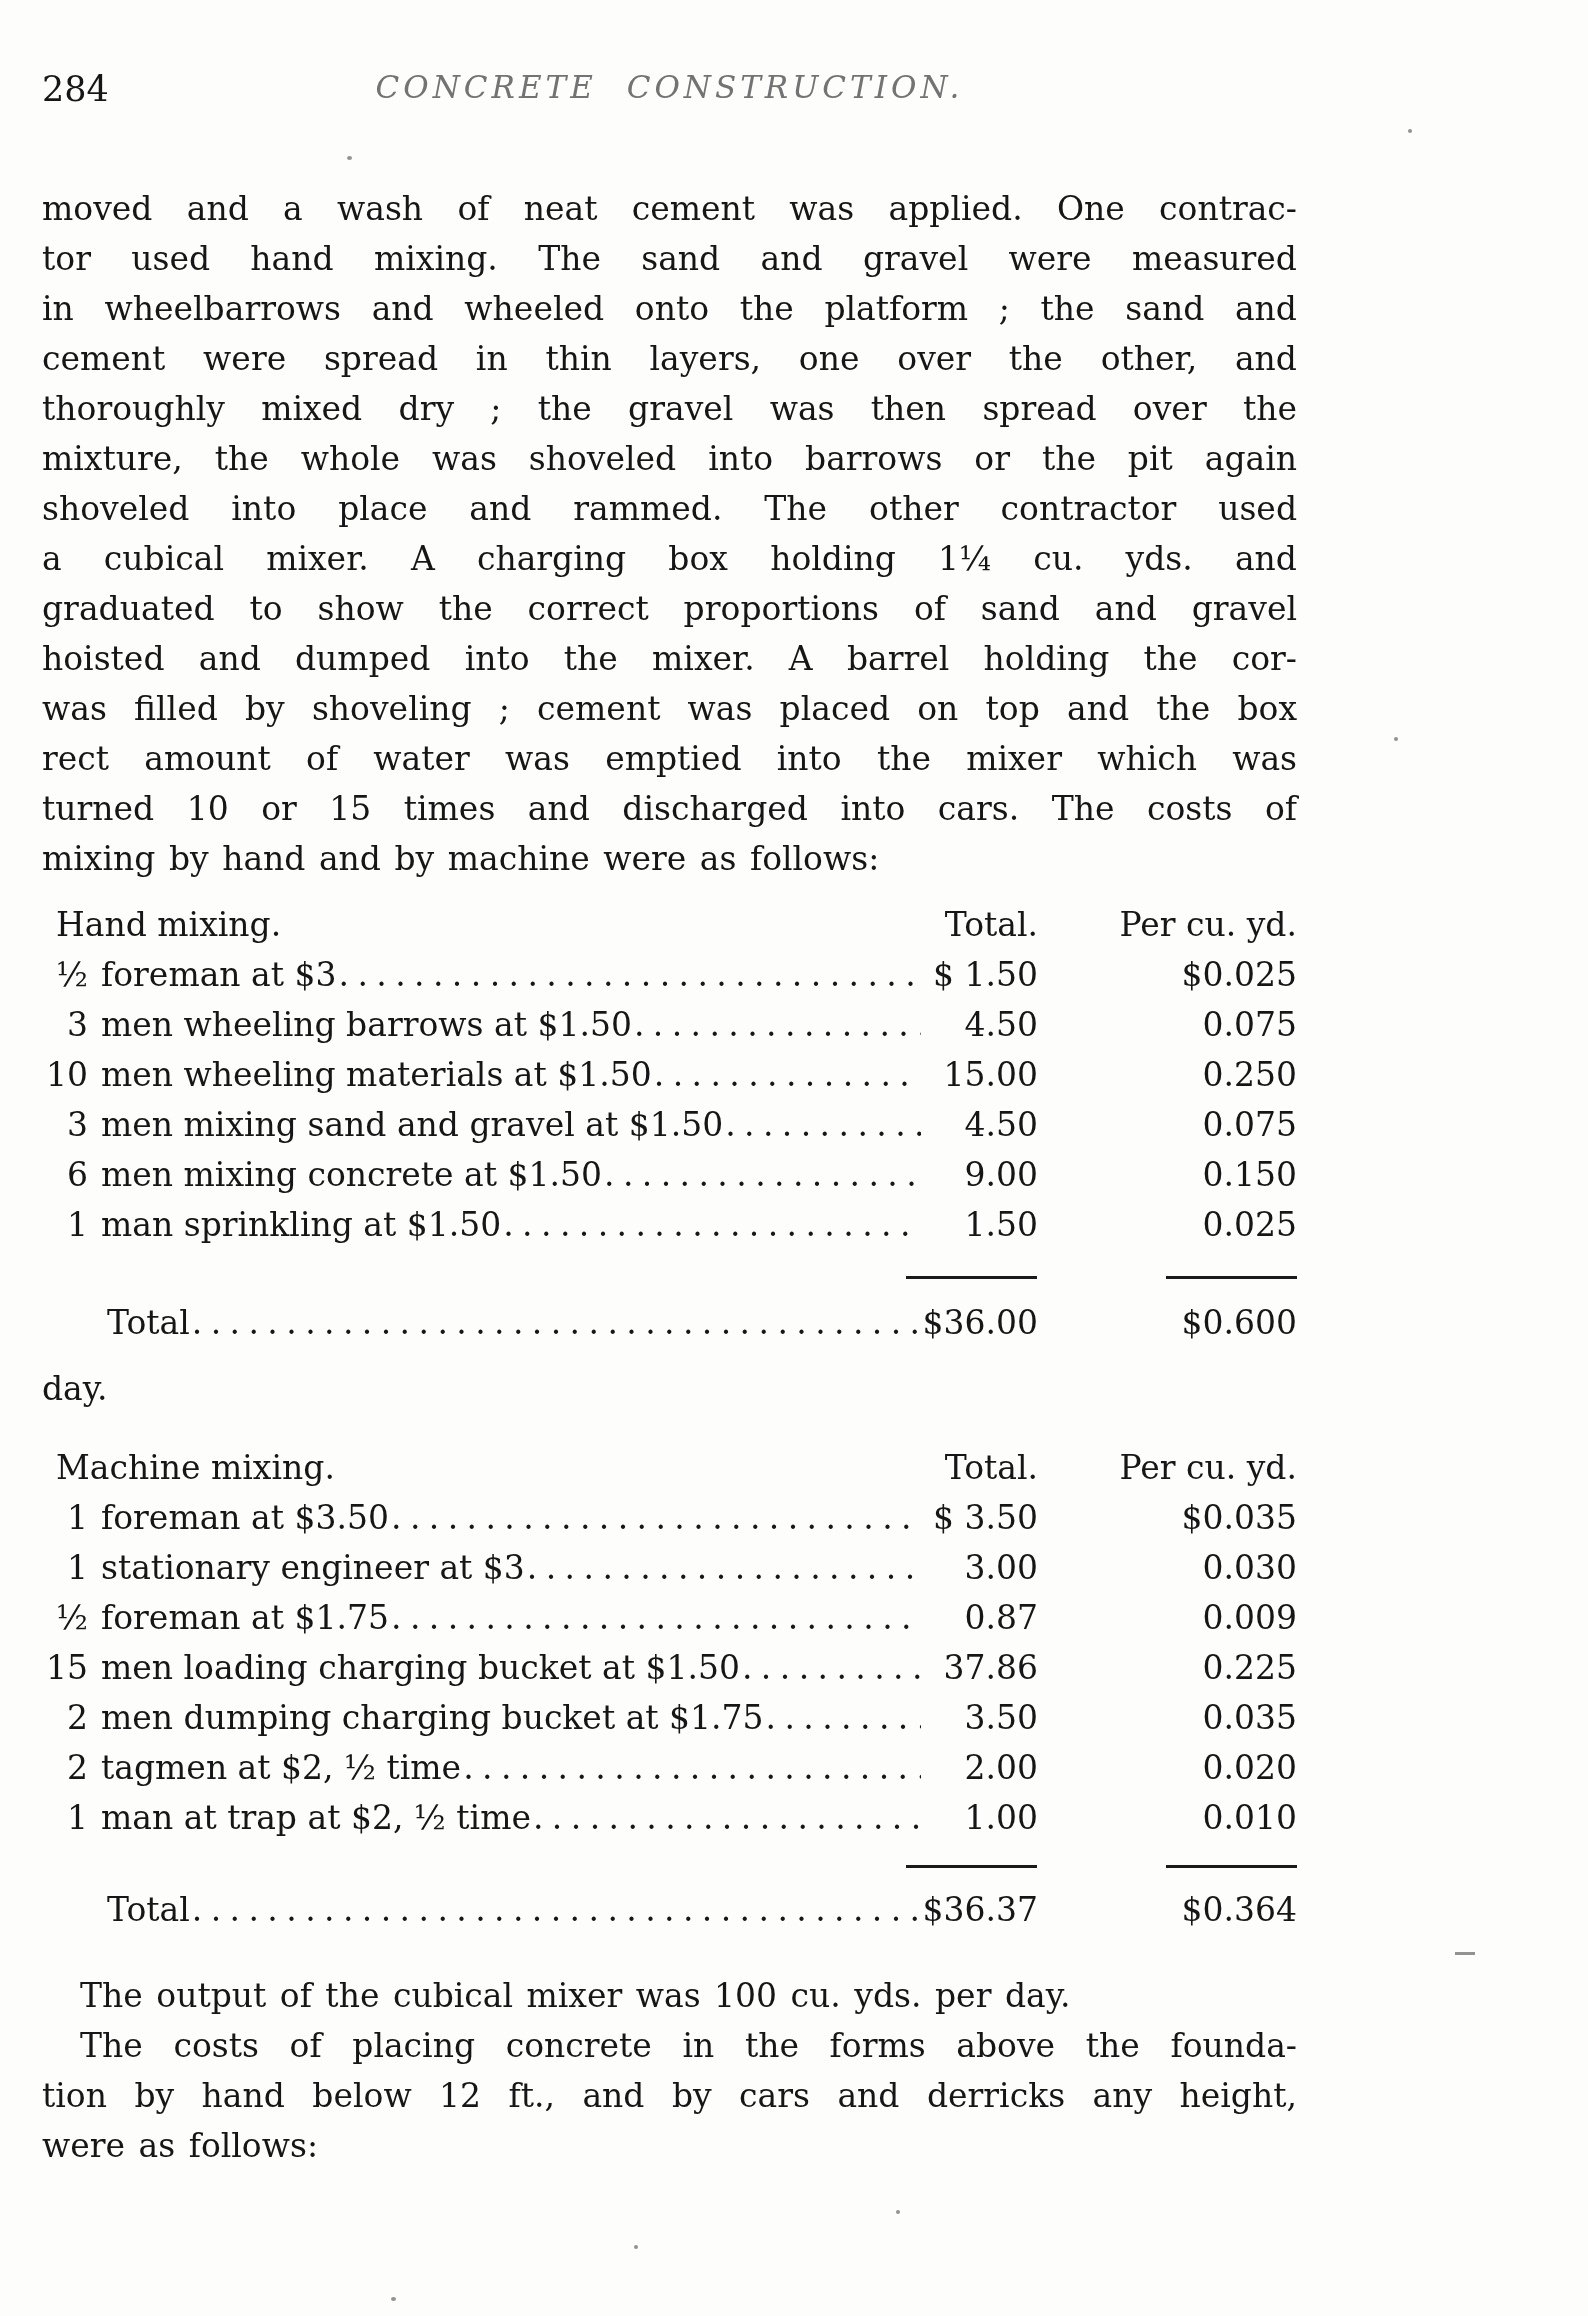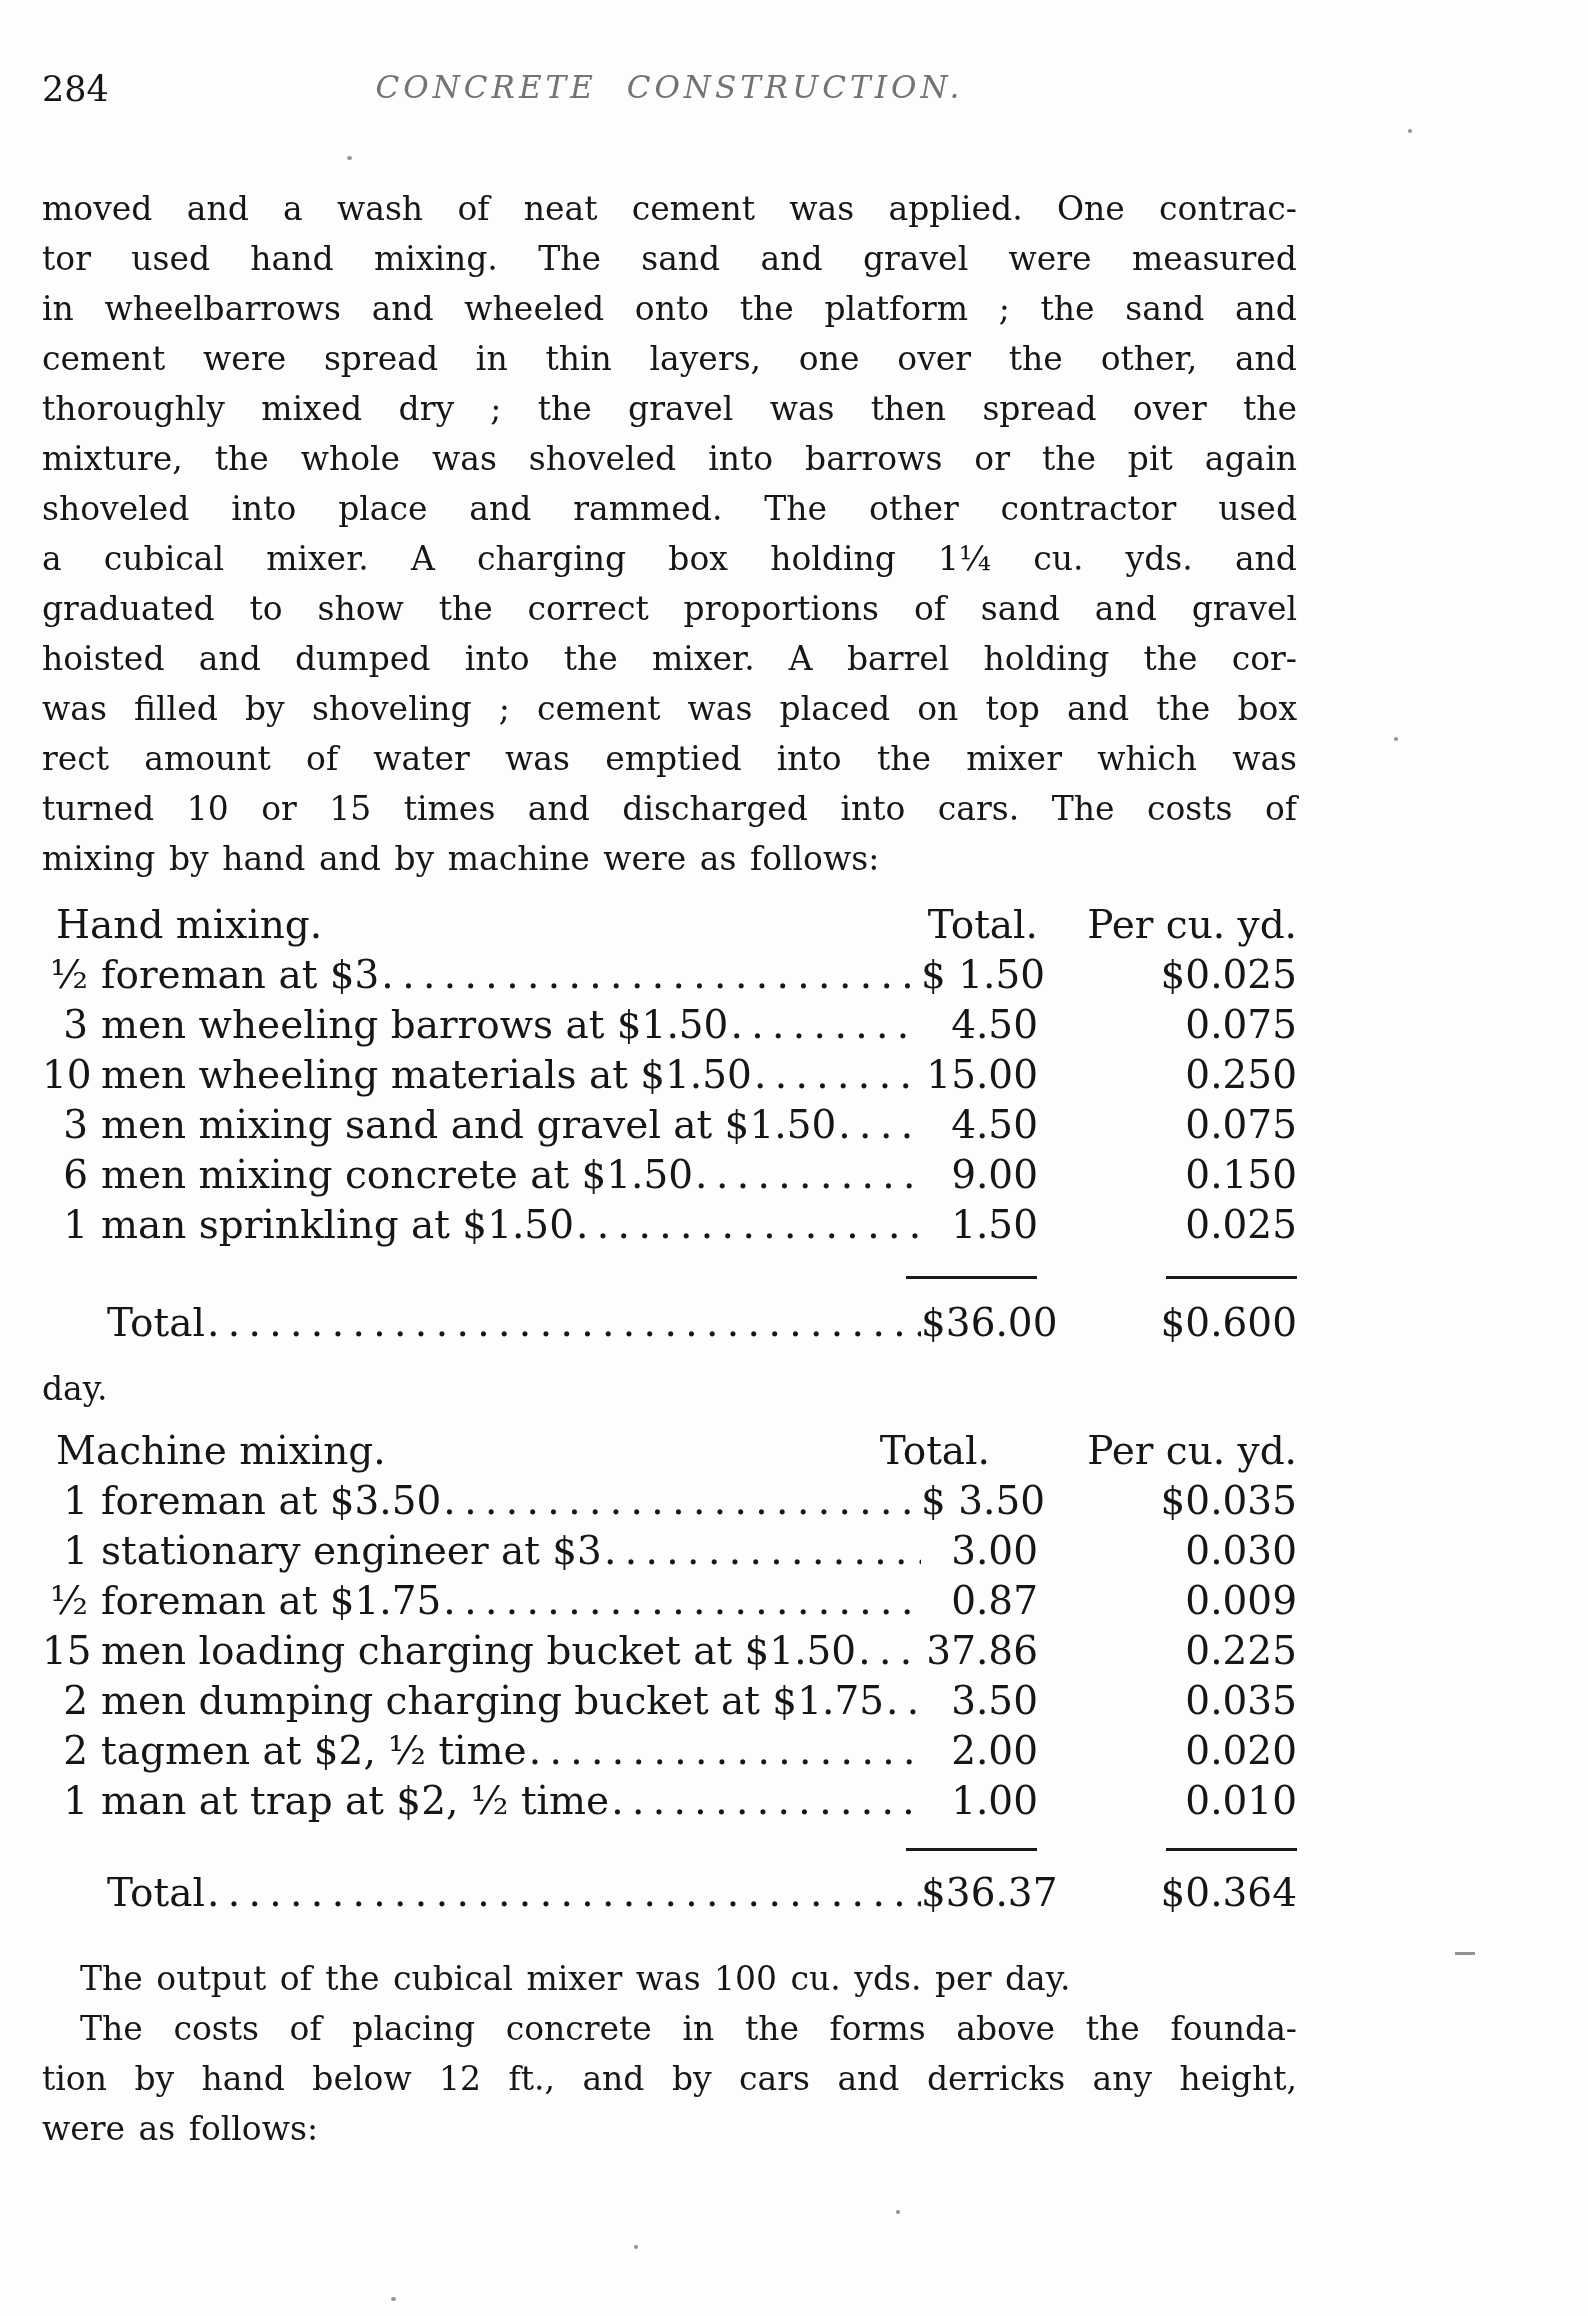--- a/index.html
+++ b/index.html
@@ -28,40 +28,40 @@
   
   .body-text{margin-top:73px;}
   .bl{
     font-size:33px;line-height:50px;height:50px;
     word-spacing:3px;white-space:nowrap;
   }
   .j{text-align:justify;text-align-last:justify;white-space:normal;}
   .ind{text-indent:38px;}
   .para{margin-top:16px;}
   
-  .thead,.trow{display:flex;align-items:baseline;font-size:39px;line-height:50px;height:50px;}
+  .thead,.trow{display:flex;align-items:baseline;font-size:33px;line-height:50px;height:50px;}
   .thead{margin-top:16px;}
   .ttitle{margin-left:14px;flex:0 0 auto;}
   .hspacer{flex:1 1 0;}
   .qty{flex:0 0 auto;width:46px;text-align:right;}
   .desc{flex:0 0 auto;margin-left:13px;white-space:nowrap;}
   .leader{
     flex:1 1 0;min-width:0;overflow:hidden;white-space:nowrap;
     letter-spacing:8.4px;padding-left:2px;
   }
   .money{flex:0 0 auto;text-align:right;white-space:nowrap;}
   .total{width:117px;}
   .per{width:259px;}
   .rules-row{display:flex;margin-top:26px;height:4px;}
   .rspacer{flex:1 1 0;}
   .rule{width:131px;border-top:3px solid #1a1a1a;height:0;}
   .rgap{width:129px;}
   .total-row{margin-top:18px;}
   .tlabel{flex:0 0 auto;margin-left:65px;}
-  .m12{margin-top:12px;gap:48px;}
+  .m12{margin-top:29px;}
   .m22{margin-top:22px;}
   .m16{margin-top:16px;}
   .m36{margin-top:36px;}
   
   .speck{position:absolute;background:#3a3a3a;border-radius:50%;opacity:.55;}
 </style>
 </head>
 <body>
 
 <div class="page">

